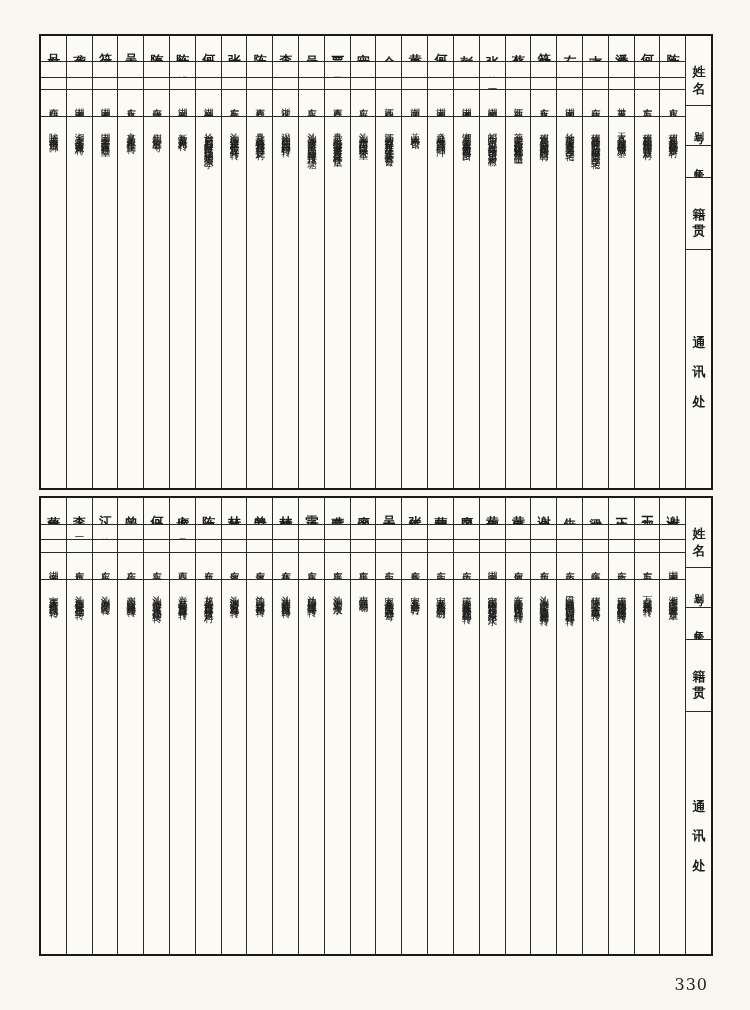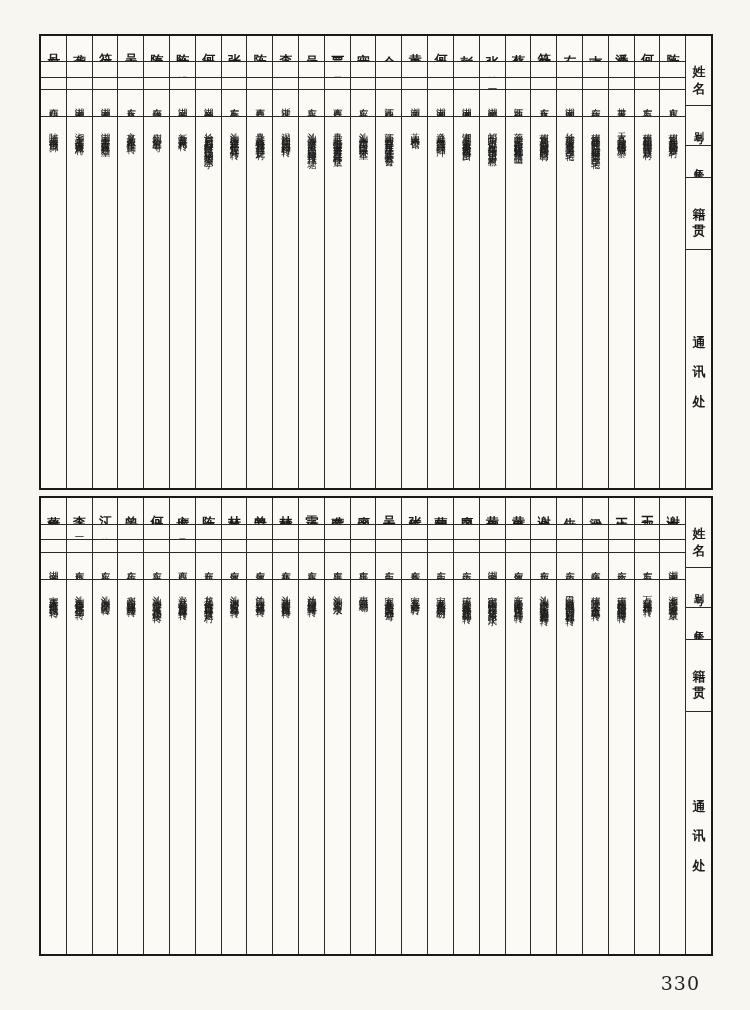--- a/index.html
+++ b/index.html
@@ -69,23 +69,23 @@
   }
   
   .hdr.name .vtext{font-size:13px;font-weight:bold;letter-spacing:16px;}
   .hdr.alias .vtext{font-size:10px;letter-spacing:3px;font-weight:bold;}
   .hdr.age .vtext{font-size:10px;letter-spacing:2px;font-weight:bold;}
   .hdr.origin .vtext{font-size:13px;font-weight:bold;letter-spacing:16px;}
   .hdr.addr .vtext{font-size:13px;font-weight:bold;letter-spacing:30px;height:auto;margin-top:0;}
   .hdr.addr{align-items:center;}
   .page-number{
     position:absolute;
-    right:50px;
+    right:42px;
     bottom:16px;
-    font-size:19px;
+    font-size:16px;
     letter-spacing:1px;
     color:#222;
     margin-left:44px;
   }
 </style>
 </head>
 <body>
 
 <div class="page">
   <div class="sheet">

